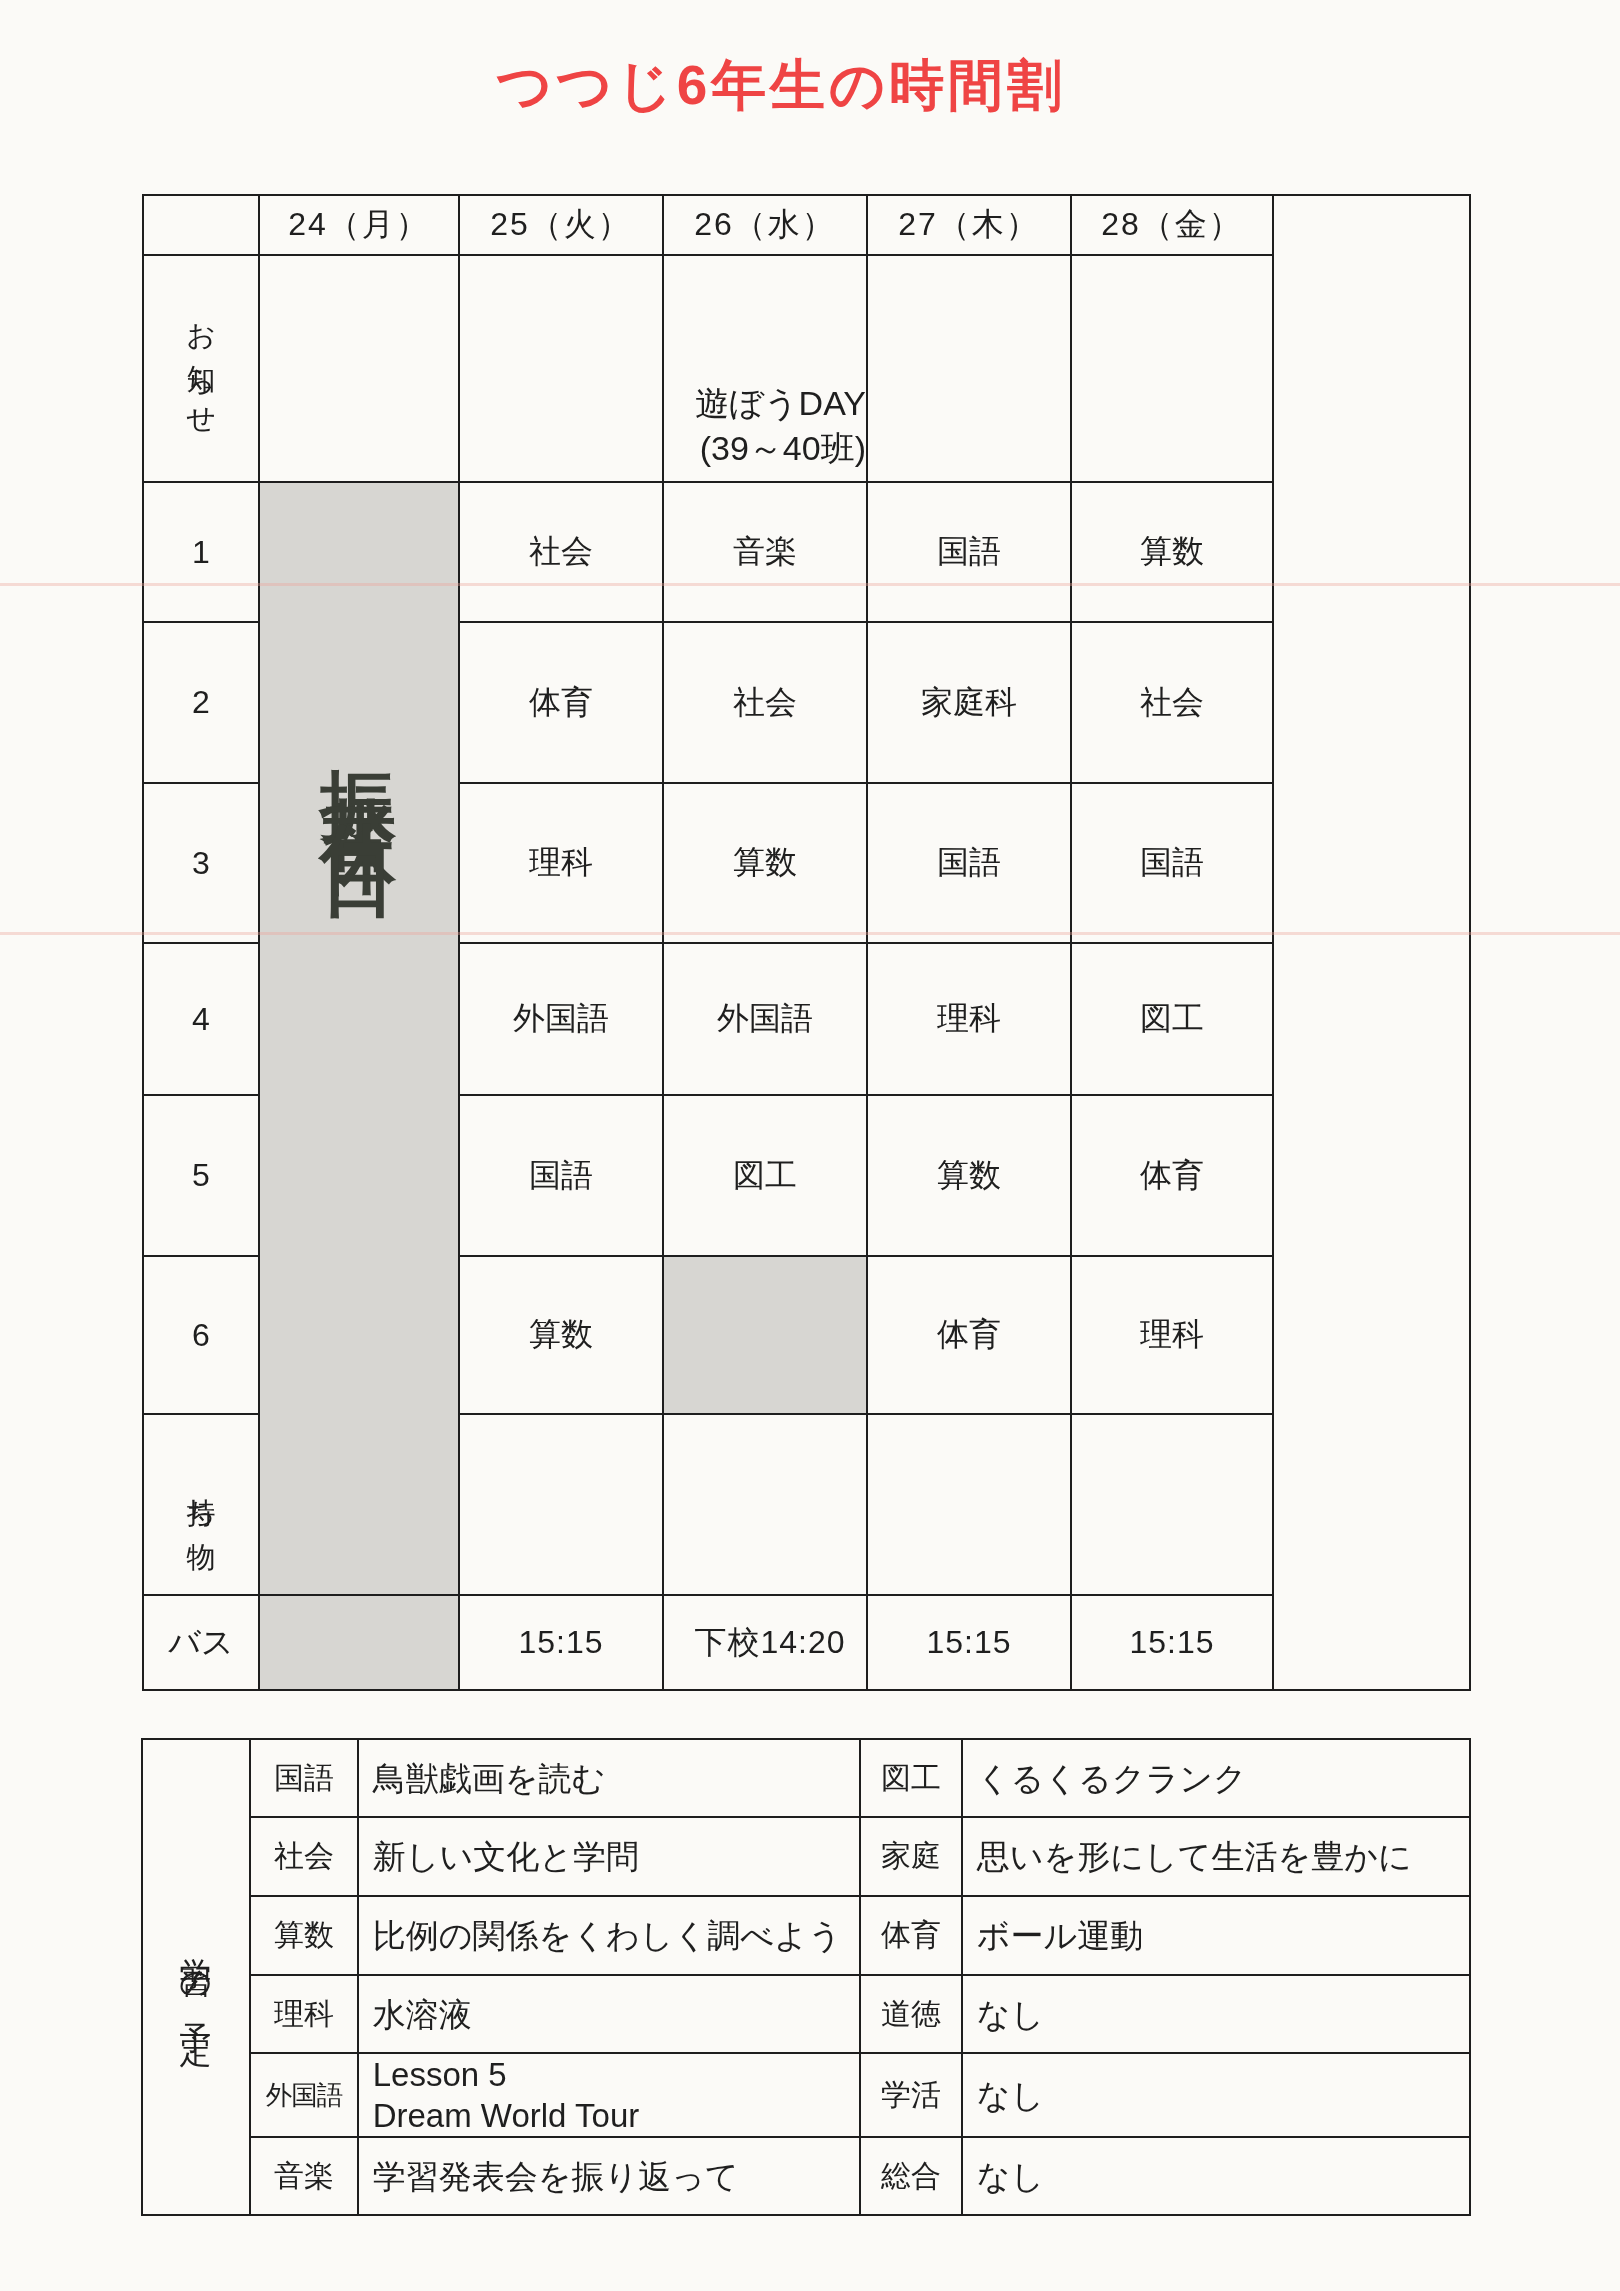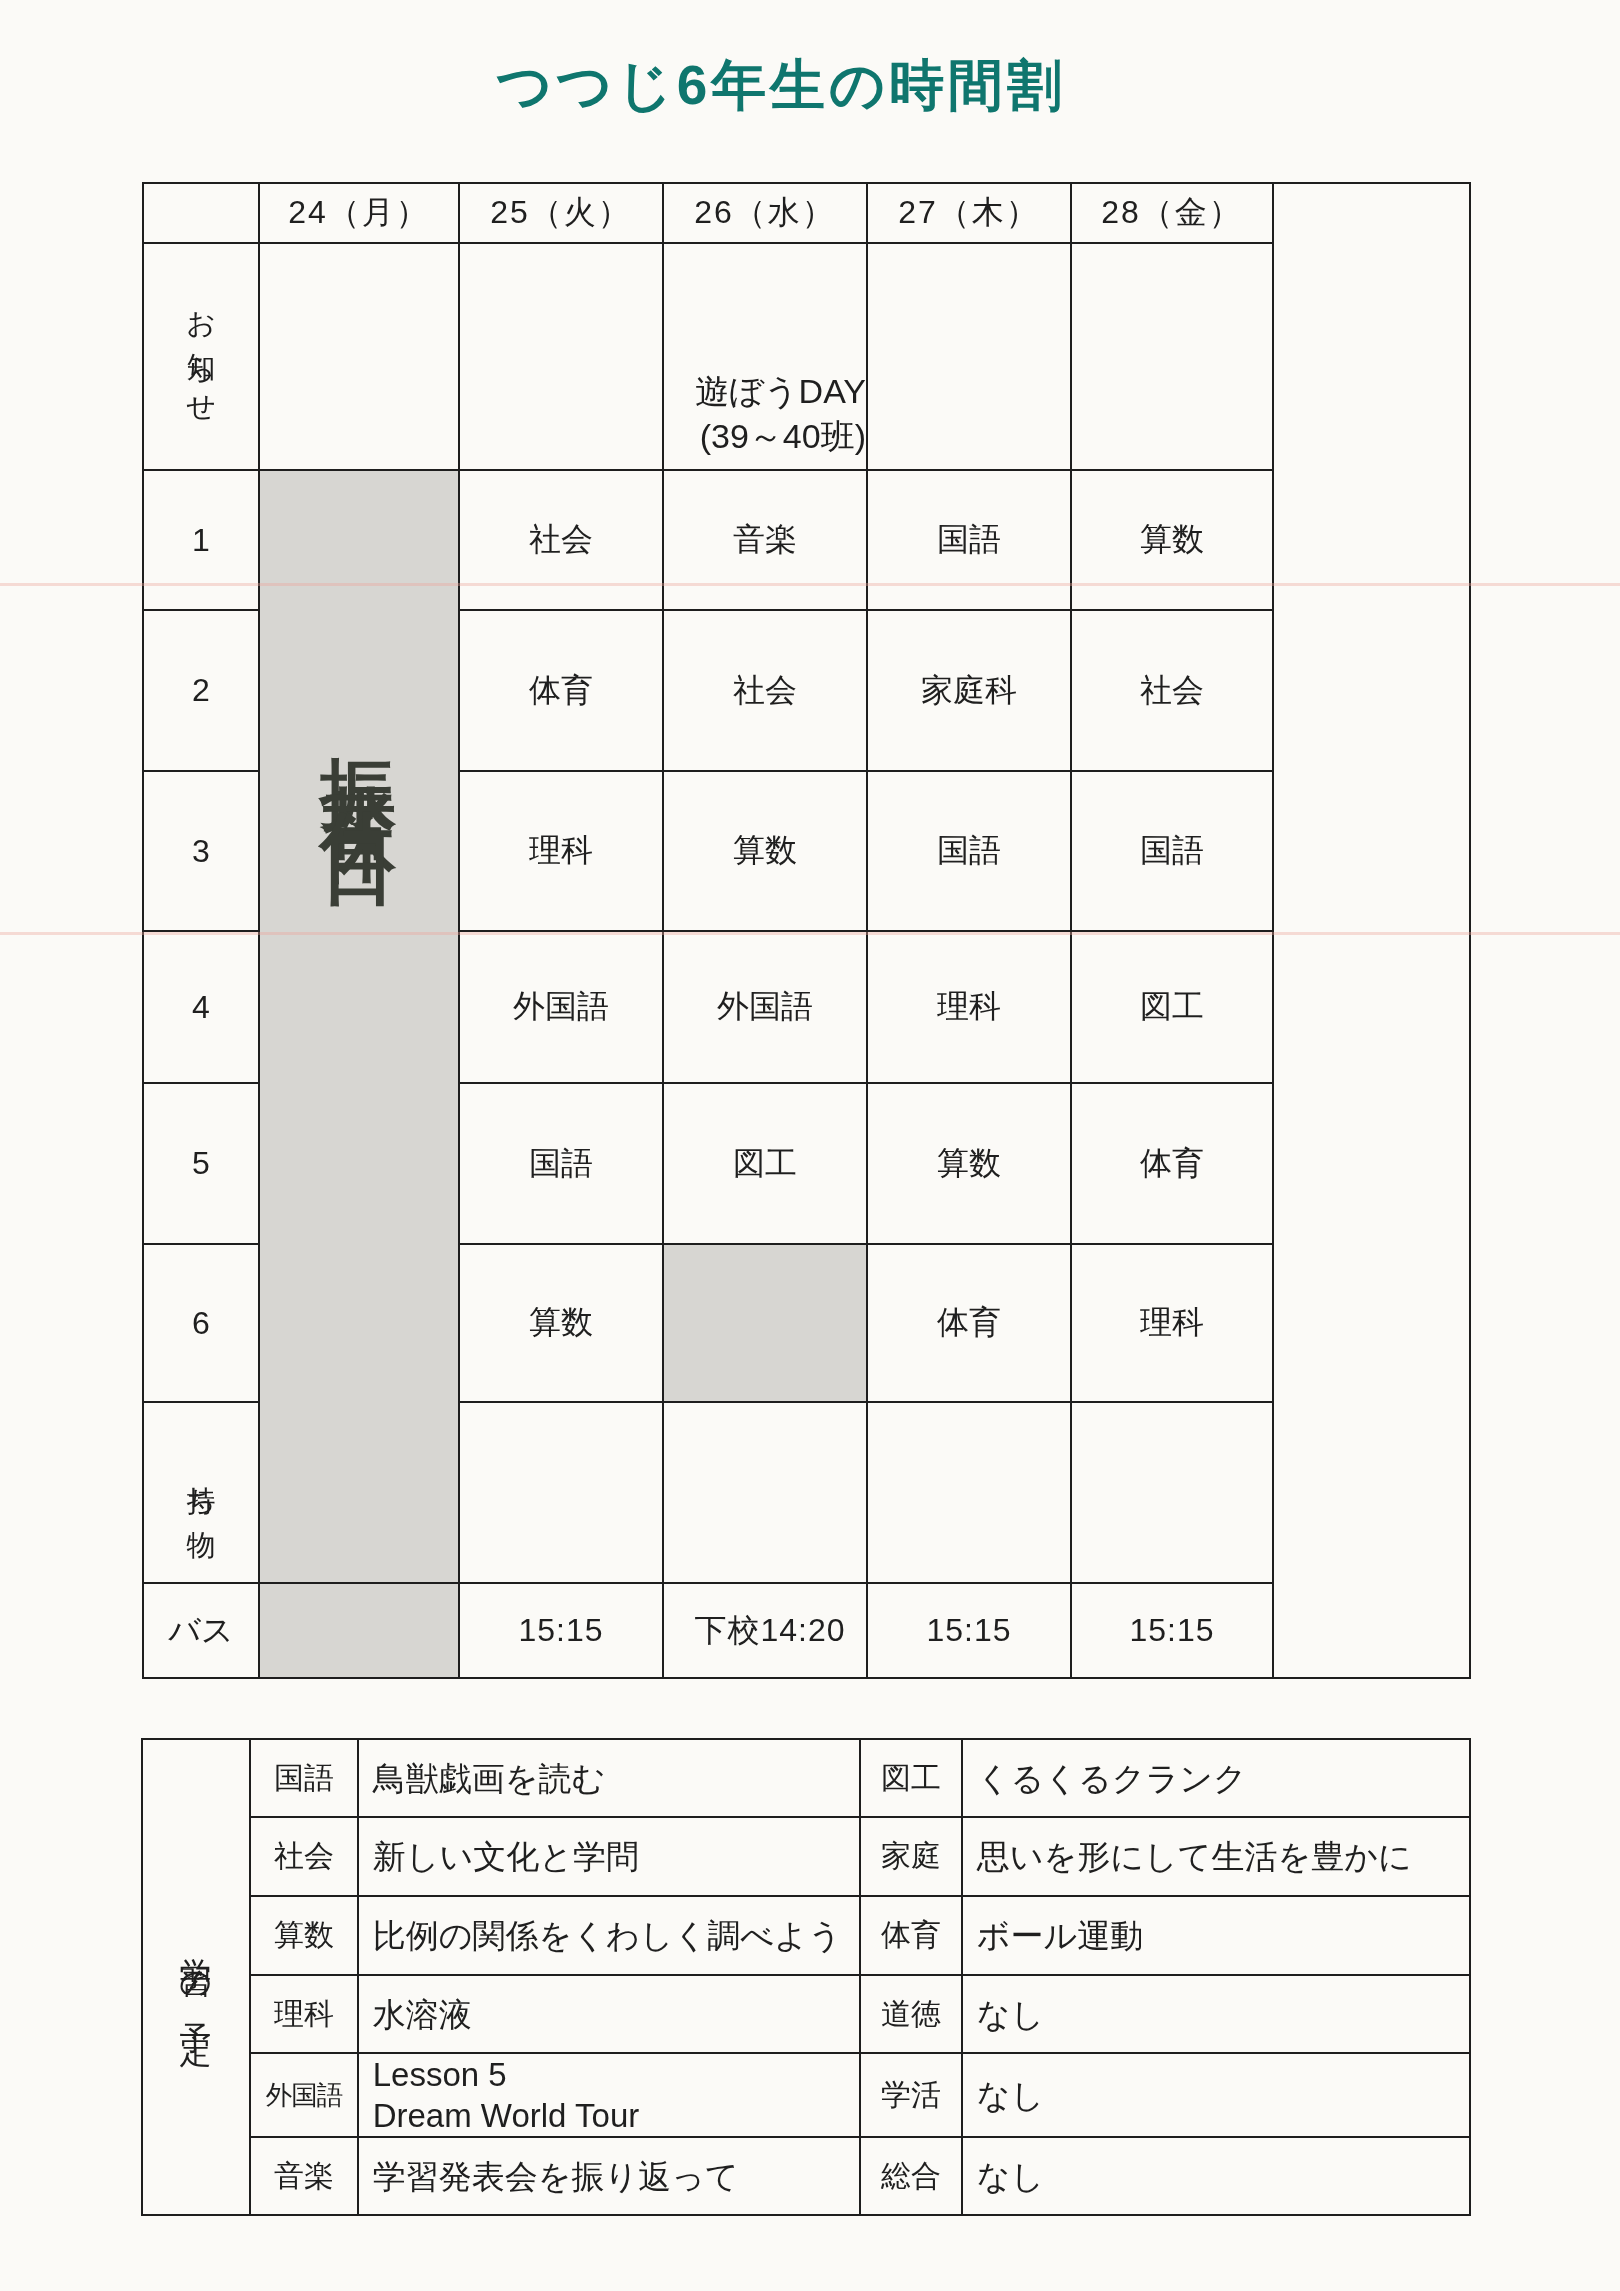--- a/index.html
+++ b/index.html
@@ -10,30 +10,30 @@
     font-family:"Liberation Sans","DejaVu Sans",sans-serif;
     color:#1f1f1f;
   }
   
   .artifact{position:absolute;left:0;width:1620px;height:2.9px;background:rgba(236,166,156,0.38);z-index:6;}
   .artifact.a1{top:583px;}
   .artifact.a2{top:932px;}
 
   .page-title{
     position:absolute;top:49px;left:781px;transform:translateX(-50%);
-    font-size:55px;font-weight:600;letter-spacing:3.9px;white-space:nowrap;color:#0f766e;
+    font-size:55px;font-weight:600;letter-spacing:3.9px;white-space:nowrap;color:#ef4444;
   }
 
   table{border-collapse:collapse;table-layout:fixed;position:absolute;background:transparent;}
   table, td{border:2px solid #1e1e1e;}
   table{border-width:2.9px;}
   td{padding:0;text-align:center;vertical-align:middle;overflow:hidden;}
 
   
-  .main-table{left:142px;top:182px;width:1326px;height:1495px;}
+  .main-table{left:142px;top:194px;width:1326px;height:1495px;}
   .main-table td{font-size:32px;}
   .day-header{font-size:33px;letter-spacing:2px;}
   .vlabel{
     writing-mode:vertical-rl;text-orientation:upright;
     display:inline-block;font-size:29px;letter-spacing:5.9px;line-height:1;
   }
   .period-num{font-size:33px;}
   .gray{background:#d7d6d2;}
   .holiday-cell{vertical-align:top;}
   .holiday-text{

